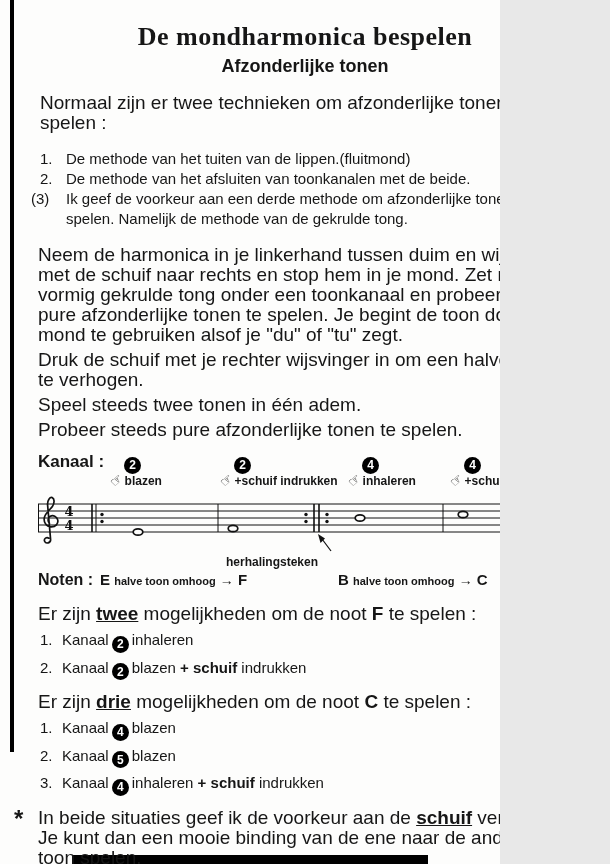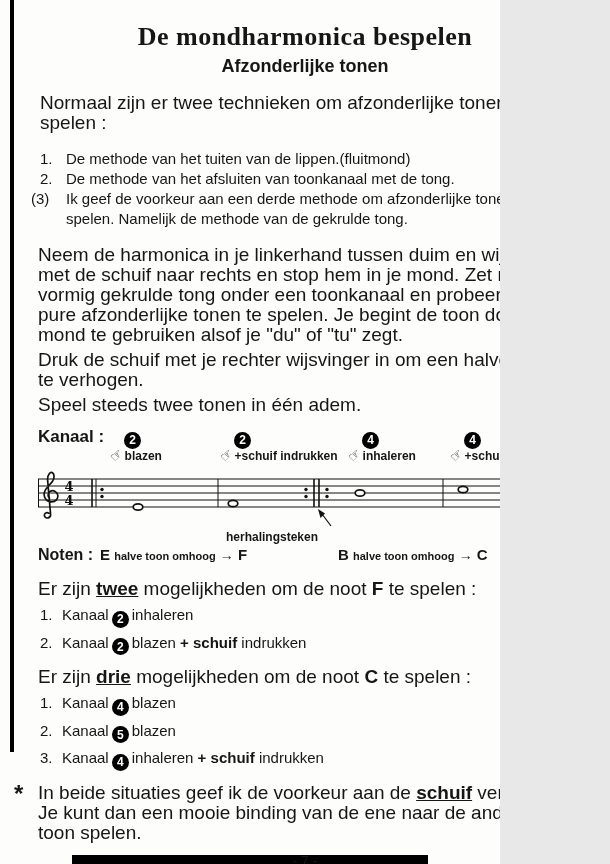--- a/index.html
+++ b/index.html
@@ -75,31 +75,32 @@
 
     <p class="intro">Normaal zijn er twee technieken om afzonderlijke tonen te spelen :</p>
 
     <div class="methods">
       <div class="method-row">
         <span class="m-marker">1.</span>
         <span class="m-text">De methode van het tuiten van de lippen.(fluitmond)</span>
       </div>
       <div class="method-row">
         <span class="m-marker">2.</span>
-        <span class="m-text">De methode van het afsluiten van toonkanaal met de tong.</span>
+        <span class="m-text">De methode van het afsluiten van toonkanalen met de beide.</span>
       </div>
       <div class="method-row third">
         <span class="m-marker">(3)</span>
         <span class="m-text">Ik geef de voorkeur aan een derde methode om afzonderlijke tonen te spelen. Namelijk de methode van de gekrulde tong.</span>
       </div>
     </div>
 
     <p class="para">Neem de harmonica in je linkerhand tussen duim en wijsvinger met de schuif naar rechts en stop hem in je mond. Zet nu je U-vormig gekrulde tong onder een toonkanaal en probeer dan pure afzonderlijke tonen te spelen. Je begint de toon door je mond te gebruiken alsof je "du" of "tu" zegt.</p>
     <p class="para">Druk de schuif met je rechter wijsvinger in om een halve toon te verhogen.</p>
     <p class="para">Speel steeds twee tonen in één adem.</p>
+    <p class="para last">Probeer steeds pure afzonderlijke tonen te spelen.</p>
 
     <div class="music-area">
       <span class="kanaal-label">Kanaal :</span>
 
       <div class="channel" style="left:76px">
         <span class="circ">2</span>
         <div class="hand-row">
           <span class="hand">☞</span><span class="action">blazen</span>
         </div>
       </div>

